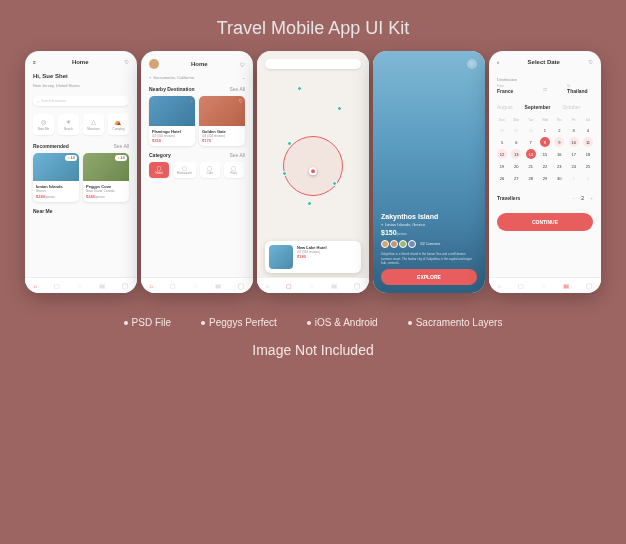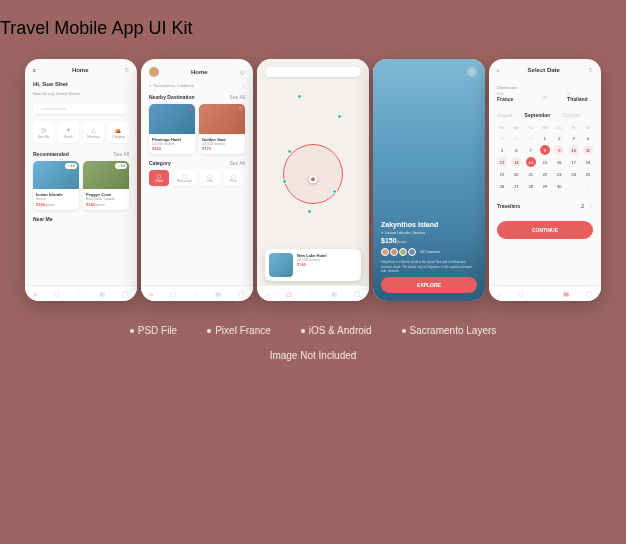--- a/index.html
+++ b/index.html
@@ -1,23 +1,23 @@
 <!DOCTYPE html>
 <html><head>
 <meta charset="utf-8">
 <style>
 *{margin:0;padding:0;box-sizing:border-box;font-family:-apple-system,BlinkMacSystemFont,sans-serif}
 body{background:#9d6562;width:626px;height:544px;overflow:hidden}
-.title{color:#000000;font-size:18px;padding:18px 0 20px;font-weight:400}
+.title{color:#e5e5e5;text-align:center;font-size:18px;padding:18px 0 12px;font-weight:400}
 .screens{display:flex;justify-content:center;gap:4px;padding:0 20px}
 .phone{width:112px;height:242px;background:#fafafa;border-radius:14px;overflow:hidden;box-shadow:0 6px 20px rgba(0,0,0,0.25);position:relative;font-size:5px;color:#333}
 .features{display:flex;justify-content:center;gap:30px;padding:24px 0 8px}
 .feat{color:#f5e6e4;font-size:10px;display:flex;align-items:center;gap:4px}
 .feat::before{content:'';width:4px;height:4px;background:#f5e6e4;border-radius:50%;display:inline-block}
-.footer-note{text-align:center;color:#f5e6e4;font-size:10px;padding:6px 0}
+.footer-note{text-align:center;color:#f5e6e4;font-size:14px;padding:6px 0}
 
 
 .s1-head{padding:8px 8px 4px;display:flex;justify-content:space-between;align-items:center}
 .s1-title{font-size:6px;font-weight:600}
 .s1-greet{padding:4px 8px;font-size:6px;font-weight:600}
 .s1-sub{padding:0 8px 4px;font-size:4px;color:#999}
 .s1-search{margin:4px 8px;height:10px;background:#fff;border-radius:5px;display:flex;align-items:center;padding:0 4px;box-shadow:0 1px 2px rgba(0,0,0,0.08)}
 .s1-cats{display:flex;gap:4px;padding:4px 8px}
 .s1-cat{flex:1;background:#fff;border-radius:4px;padding:4px 2px;text-align:center;box-shadow:0 1px 2px rgba(0,0,0,0.06)}
 .s1-cat-ico{font-size:6px;color:#999}
@@ -387,17 +387,17 @@
     <span class="nav-ico">♡</span>
     <span class="nav-ico active">▤</span>
     <span class="nav-ico">◯</span>
   </div>
 </div>
 
 </div>
 
 <div class="features">
   <span class="feat">PSD File</span>
-  <span class="feat">Pixel France</span>
+  <span class="feat">Peggys Perfect</span>
   <span class="feat">iOS &amp; Android</span>
   <span class="feat">Sacramento Layers</span>
 </div>
 <div class="footer-note">Image Not Included</div>
 
 </body></html>

